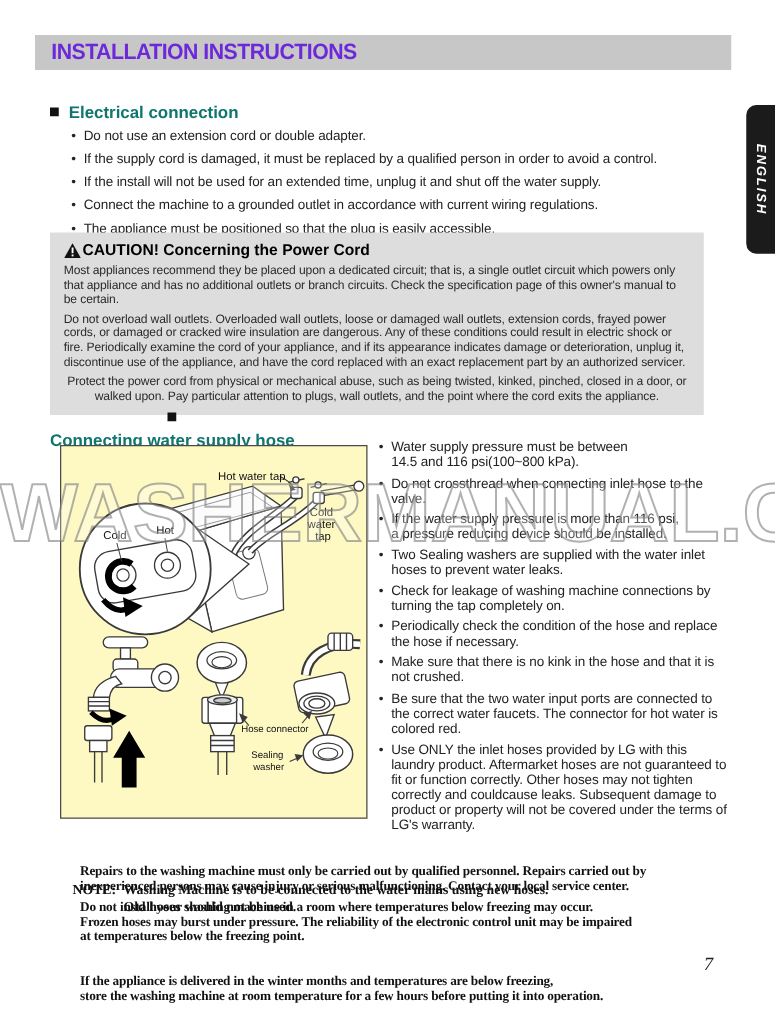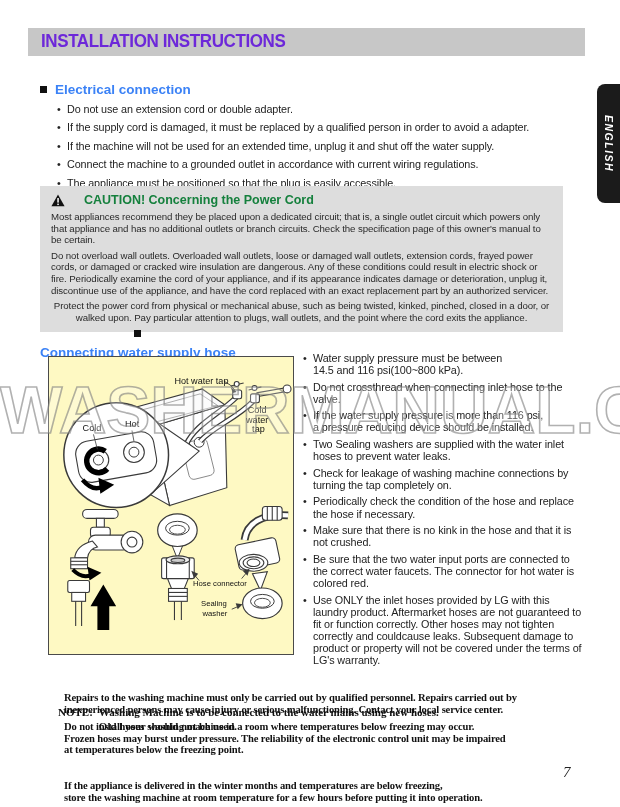--- a/index.html
+++ b/index.html
@@ -26,21 +26,21 @@
     display:flex; align-items:center; justify-content:center;
   }
   .lang-tab span {
     writing-mode:vertical-rl; color:#fff; font-size:10.5px;
     font-weight:bold; font-style:italic; letter-spacing:1.5px;
   }
 
   
   .sec-heading {
     position:absolute; left:40px; font-size:13.5px; font-weight:bold;
-    display:flex; align-items:center; gap:8px; color:#3b82f6;
+    display:flex; align-items:center; gap:8px; color:#0f766e;
   }
   .sec-heading .sq { width:7px; height:7px; background:#111; display:inline-block; flex:0 0 auto; }
   #electrical-heading { top:82px; }
   #water-heading      { top:330px;flex-direction:column; }
 
   
   .elec-list {
     position:absolute; left:57px; top:100px; width:535px; list-style:none;
   }
   .elec-list li {
@@ -48,22 +48,22 @@
     line-height:18.4px; letter-spacing:-0.1px; white-space:nowrap; color:#222;
   }
   .elec-list li::before { content:"•"; position:absolute; left:0; top:0; }
 
   
   .caution-box {
     position:absolute; left:40px; top:186px; width:523px;
     background:#ddd; padding:7px 11px 9px 11px;
   }
   .caution-title {
-    display:flex; align-items:center; gap:19px;
-    font-size:12.5px; font-weight:bold; color:#15803d; margin-bottom:4px;
+    display:flex; align-items:center; gap:1px;
+    font-size:12.5px; font-weight:bold; color:#000000; margin-bottom:4px;
   }
   .caution-box p {
     font-size:9.7px; line-height:11.6px; letter-spacing:-0.1px;
     color:#2a2a2a; margin-bottom:4px;
   }
   .caution-box p:last-child { margin-bottom:0;text-align:center; }
 
   
   .diagram-box {
     position:absolute; left:48px; top:356px; width:246px; height:299px;
@@ -124,22 +124,22 @@
   <div class="lang-tab">
     <span>ENGLISH</span>
   </div>
 
   <h2 class="sec-heading" id="electrical-heading">
     <span class="sq"></span>
     <span>Electrical connection</span>
   </h2>
   <ul class="elec-list">
     <li>Do not use an extension cord or double adapter.</li>
-    <li>If the supply cord is damaged, it must be replaced by a qualified person in order to avoid a adapter.</li>
-    <li>If the machine will not be used for an extended time, unplug it and shut off the water supply.</li>
+    <li>If the supply cord is damaged, it must be replaced by a qualified person in order to avoid a control.</li>
+    <li>If the install will not be used for an extended time, unplug it and shut off the water supply.</li>
     <li>Connect the machine to a grounded outlet in accordance with current wiring regulations.</li>
     <li>The appliance must be positioned so that the plug is easily accessible.</li>
   </ul>
 
   <aside class="caution-box">
     <div class="caution-title">
       <svg width="14" height="13" viewBox="0 0 14 13">
         <polygon points="7,0.5 13.6,12.3 0.4,12.3" fill="#111"></polygon>
         <rect x="6.3" y="4" width="1.5" height="4.6" fill="#fff"></rect>
         <rect x="6.3" y="9.6" width="1.5" height="1.5" fill="#fff"></rect>

